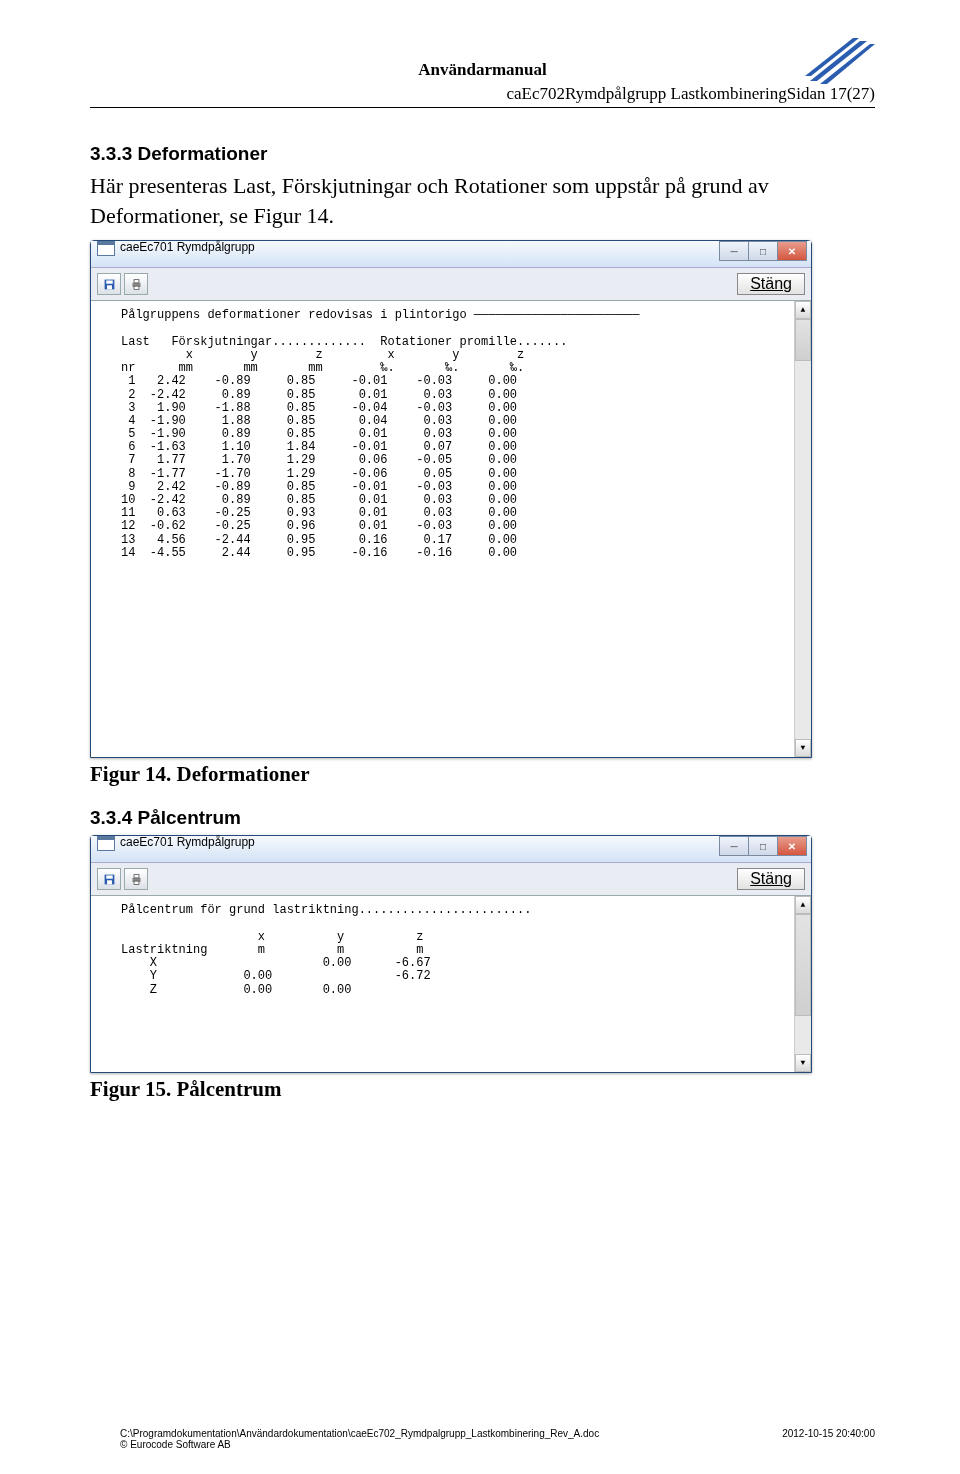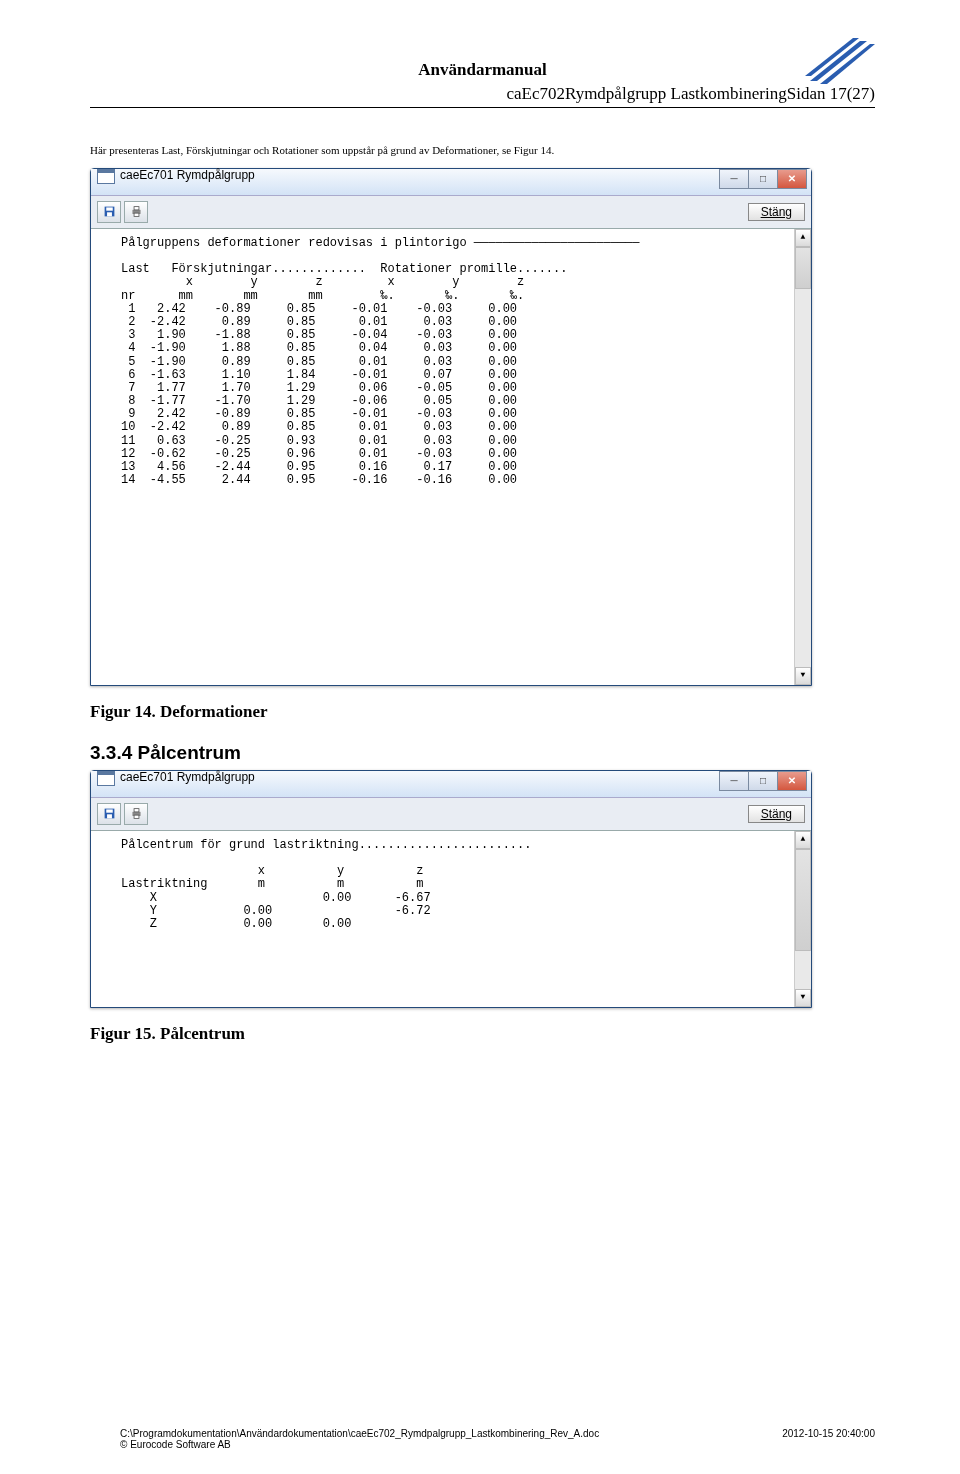--- a/index.html
+++ b/index.html
@@ -46,28 +46,28 @@
     margin-top: 35px;
   }
   .h3 {
     font-family: Arial, Helvetica, sans-serif;
     font-size: 19px;
     font-weight: bold;
     margin: 0 0 6px 0;
     color: #000;
   }
   .body-text {
-    font-size: 11px;
+    font-size: 22px;
     line-height: 1.35;
     margin: 0 0 10px 0;
   }
   .caption {
-    font-size: 17px;
+    font-size: 21px;
     font-weight: bold;
-    margin: 16px 0 10px 0;
+    margin: 4px 0 10px 0;
   }
 
   
   .win {
     width: 720px;
     font-family: "Segoe UI", Tahoma, sans-serif;
     font-size: 12px;
     border: 1px solid #244a7a;
     border-radius: 4px 4px 0 0;
     box-shadow: 0 1px 3px rgba(0,0,0,0.3);
@@ -125,21 +125,21 @@
     margin-right: 3px;
     display:flex; align-items:center; justify-content:center;
   }
   .tb-btn svg { width:13px; height:13px; }
   .tb-spacer { flex:1; }
   .btn-stang {
     border: 1px solid #888;
     background: linear-gradient(to bottom,#fff,#e2e2e2);
     padding: 1px 12px;
     text-decoration: underline;
-    font-size: 12px;
+    font-size: 16px;
     color: #000;
   }
   .win-body {
     font-family: "Consolas","Courier New", monospace;
     font-size: 12px;
     white-space: pre;
     padding: 8px 4px 8px 30px;
     position: relative;
     color: #000;
   }
@@ -201,20 +201,21 @@
     </div>
     <div class="header-top">Användarmanual</div>
     <div class="header-sub">
       <span>caEc702</span>
       <span>Rymdpålgrupp Lastkombinering</span>
       <span>Sidan 17(27)</span>
     </div>
   </div>
 
   <div class="sec">
+    <h3 class="h3">3.3.3  Deformationer</h3>
     <p class="body-text">Här presenteras Last, Förskjutningar och Rotationer som uppstår på grund av Deformationer, se Figur 14.</p>
 
     <div class="win big">
       <div class="win-title">
         <span class="win-icon"></span>
         <span>caeEc701 Rymdpålgrupp</span>
         <span class="spacer"></span>
         <div class="win-btns">
           <div class="win-btn">─</div>
           <div class="win-btn">□</div>

